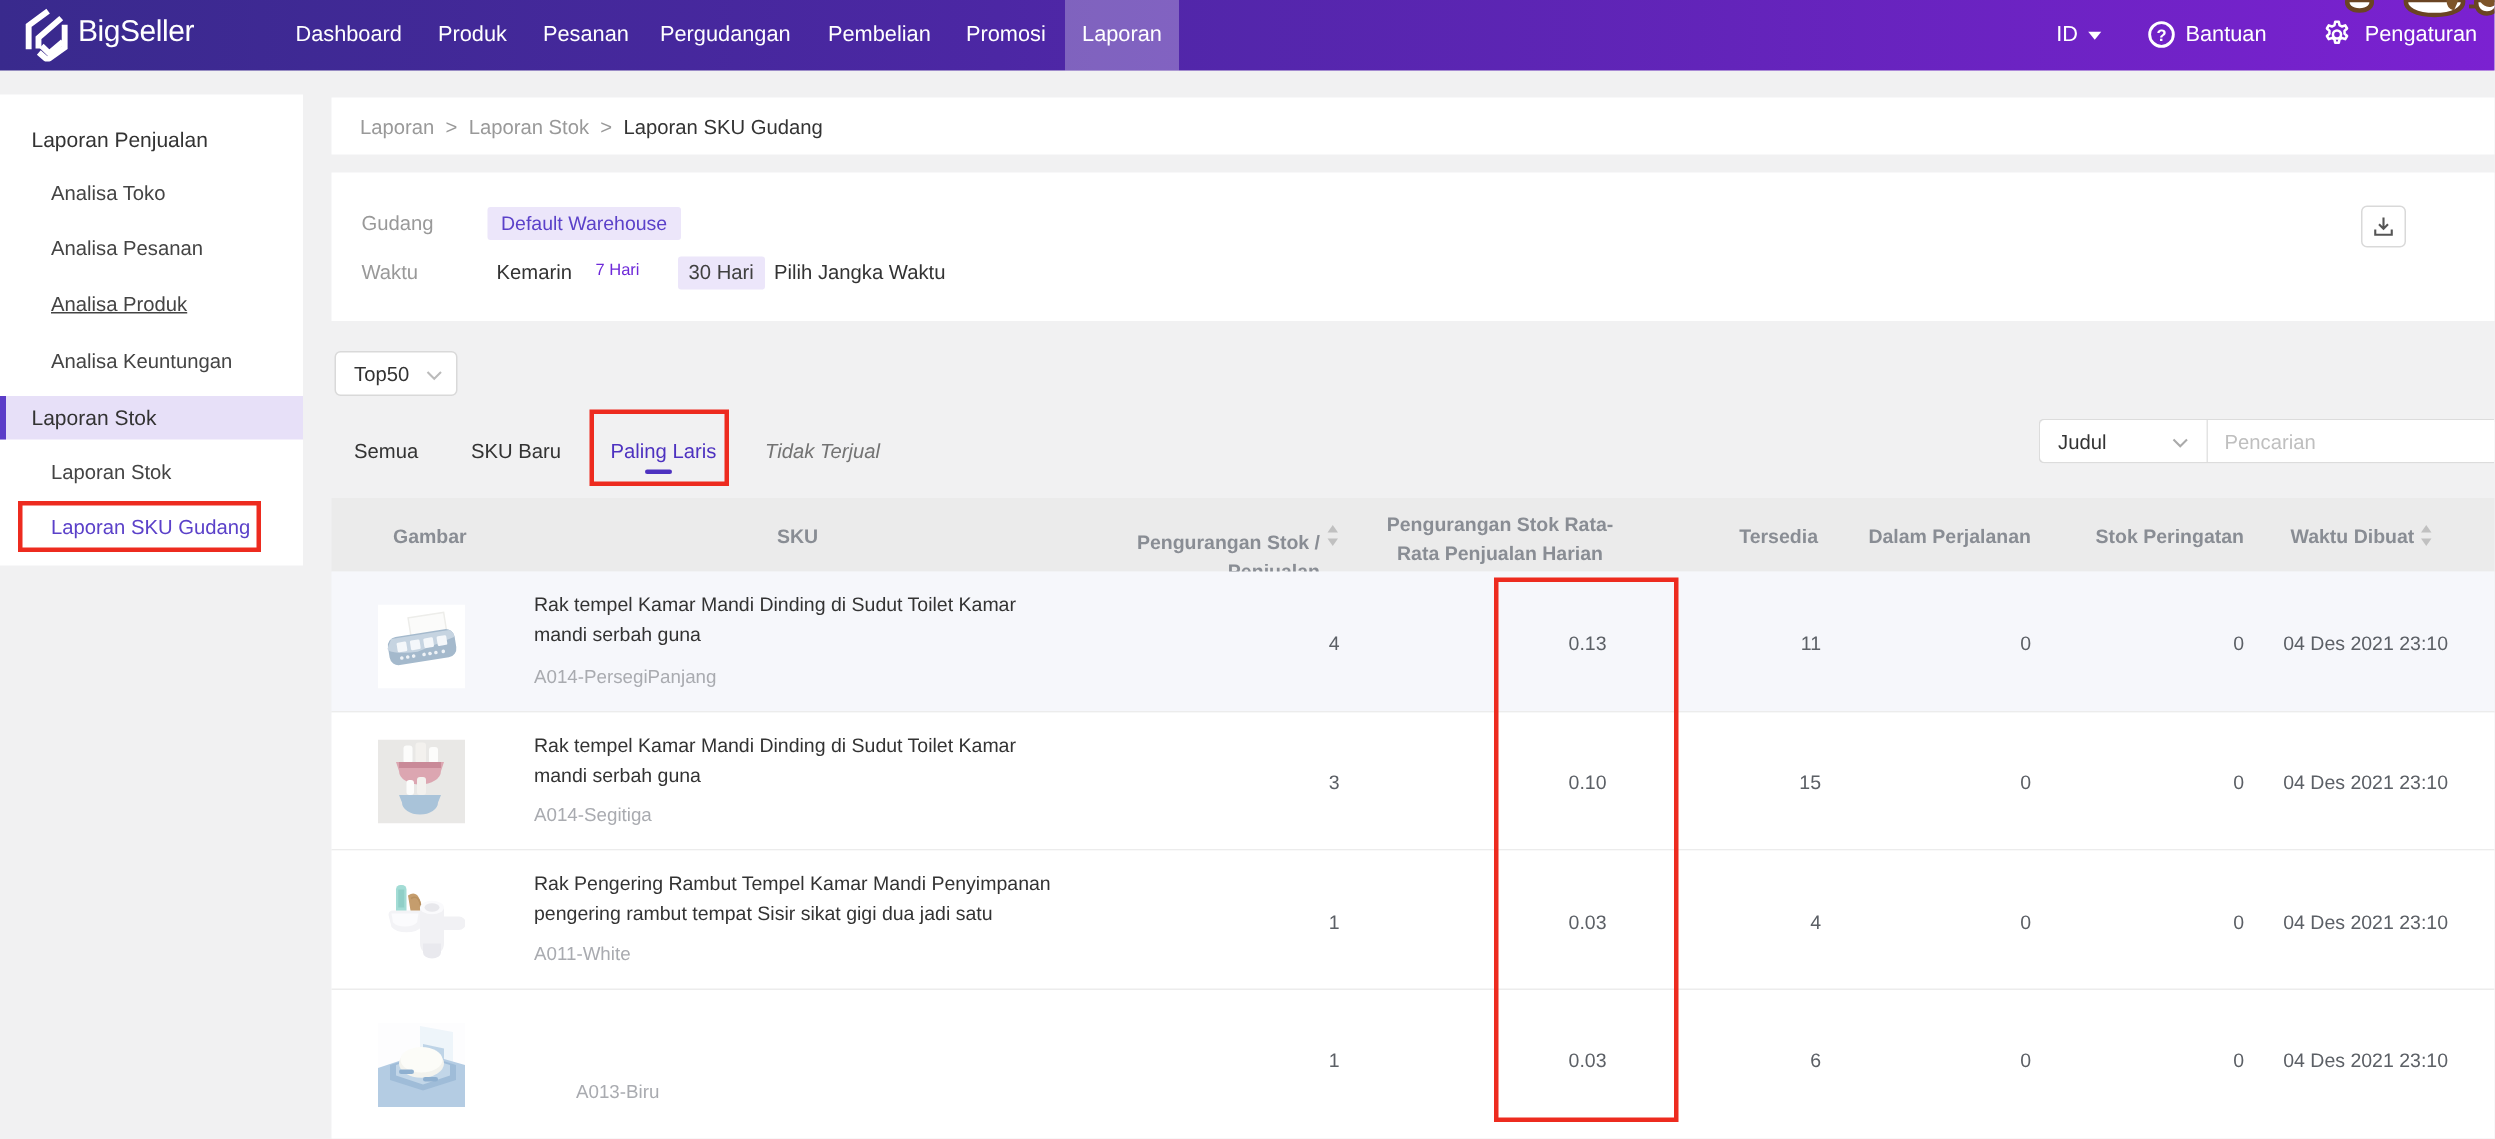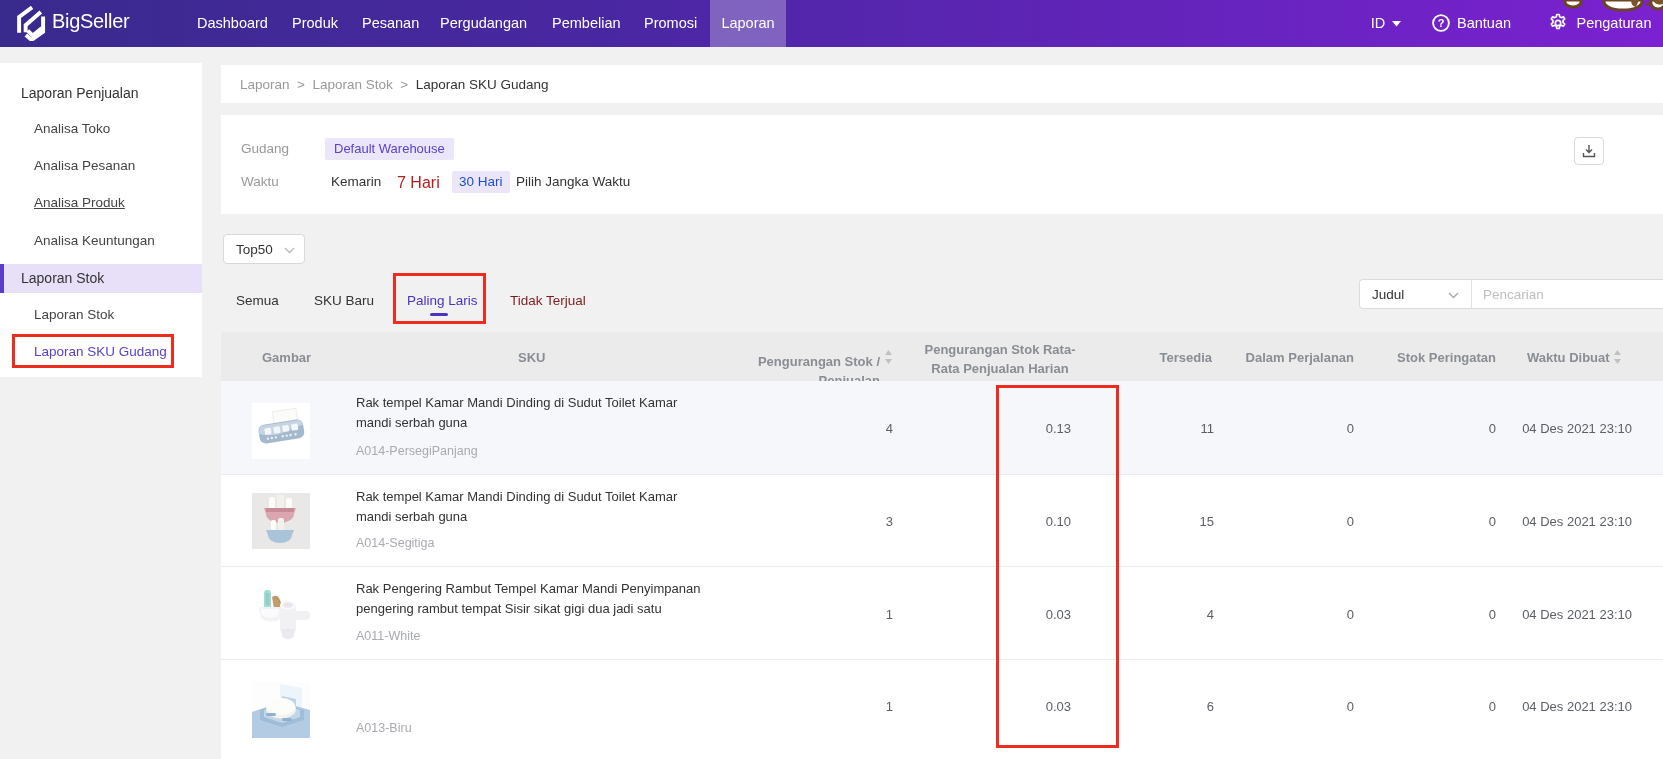--- a/index.html
+++ b/index.html
@@ -94,43 +94,43 @@
 
 <div class="card" style="left:221px;top:65px;width:1442px;height:38px;">
   <div class="abs" style="left:19px;top:12px;font-size:13.5px;color:#999;text-align:right;">Laporan &nbsp;&gt;&nbsp; Laporan Stok &nbsp;&gt;&nbsp; <span style="color:#333;">Laporan SKU Gudang</span></div>
 </div>
 
 <div class="card" style="left:221px;top:115px;width:1442px;height:99px;">
   <div class="abs" style="left:20px;top:26px;font-size:13.5px;color:#999;">Gudang</div>
   <div class="abs" style="left:104px;top:23px;height:22px;line-height:22px;padding:0 9px;background:#ece6fa;color:#5b41c9;font-size:13px;border-radius:2px;">Default Warehouse</div>
   <div class="abs" style="left:20px;top:59px;font-size:13.5px;color:#999;">Waktu</div>
   <div class="abs" style="left:110px;top:59px;font-size:13.5px;color:#333;">Kemarin</div>
-  <div class="abs" style="left:176px;top:59px;font-size:16px;color:#b91c1c;">7 Hari</div>
-  <div class="abs" style="left:231px;top:56px;height:22px;line-height:22px;padding:0 7px;background:#ece6fa;color:#1d4ed8;font-size:13.5px;border-radius:2px;">30 Hari</div>
+  <div class="abs" style="left:176px;top:59px;font-size:11px;color:#6d28d9;">7 Hari</div>
+  <div class="abs" style="left:231px;top:56px;height:22px;line-height:22px;padding:0 7px;background:#ece6fa;color:#404040;font-size:13.5px;border-radius:2px;">30 Hari</div>
   <div class="abs" style="left:295px;top:59px;font-size:13.5px;color:#333;">Pilih Jangka Waktu</div>
   <div class="abs" style="left:1353px;top:22px;width:30px;height:28px;border:1px solid #d9d9d9;border-radius:4px;">
     <svg style="position:absolute;left:7px;top:6px" width="14" height="14" viewBox="0 0 14 14">
       <path d="M7 1 L7 8 M4 5.5 L7 8.5 L10 5.5" stroke="#555" stroke-width="1.4" fill="none"></path>
       <path d="M1.5 9 L1.5 12.5 L12.5 12.5 L12.5 9" stroke="#555" stroke-width="1.4" fill="none"></path>
     </svg>
   </div>
 </div>
 
 <div class="abs" style="left:223px;top:234px;width:82px;height:30px;background:#fff;border:1px solid #d9d9d9;border-radius:4px;">
   <div class="abs" style="left:12px;top:7px;font-size:13.5px;color:#333;">Top50</div>
   <svg class="abs" style="left:60px;top:12px" width="11" height="7">
       <path d="M1 1 L5.5 5.5 L10 1" stroke="#bbb" stroke-width="1.4" fill="none"></path>
     </svg>
 </div>
 
 <div class="abs" style="left:236px;top:293px;font-size:13.5px;color:#333;">Semua</div>
 <div class="abs" style="left:314px;top:293px;font-size:13.5px;color:#333;">SKU Baru</div>
 <div class="abs" style="left:407px;top:293px;font-size:13.5px;color:#4d32c0;">Paling Laris</div>
 <div class="abs" style="left:430px;top:313px;width:18px;height:3px;background:#4d32c0;border-radius:2px;"></div>
-<div class="abs" style="left:510px;top:293px;font-size:13.5px;color:#7f1d1d;">Tidak Terjual</div>
+<div class="abs" style="left:510px;top:293px;font-size:13.5px;color:#737373;font-style:italic;">Tidak Terjual</div>
 
 <div class="abs" style="left:1359px;top:279px;width:304px;height:30px;background:#fff;border:1px solid #dcdcdc;border-right:none;border-radius:4px 0 0 4px;">
   <div class="abs" style="left:12px;top:7px;font-size:13.5px;color:#333;">Judul</div>
   <svg class="abs" style="left:88px;top:12px" width="11" height="7">
       <path d="M1 1 L5.5 5.5 L10 1" stroke="#aaa" stroke-width="1.4" fill="none"></path>
     </svg>
   <div class="abs" style="left:111px;top:0;width:1px;height:28px;background:#e3e3e3;"></div>
   <div class="abs" style="left:123px;top:7px;font-size:13.5px;color:#bfbfbf;">Pencarian</div>
 </div>
 
@@ -233,21 +233,21 @@
         <path d="M28 2 L50 6 L50 26 L42 30 L28 26 Z" fill="#eef5fa"></path>
         <path d="M30 14 L44 17 L44 30 L36 33 L30 30 Z" fill="#bed4e7"></path>
         <path d="M0 30 L30 20 L58 28 L58 56 L0 56 Z" fill="#b4cce3"></path>
         <path d="M8 28 L30 21 L52 28 L52 38 L30 45 L8 38 Z" fill="#9fbcd8"></path>
         <path d="M12 28 L30 22.5 L48 28 L48 35 L30 41 L12 35 Z" fill="#c2d6e8"></path>
         <ellipse cx="29" cy="27" rx="15" ry="9.5" fill="#f3f3ee"></ellipse>
         <ellipse cx="29" cy="24.5" rx="14" ry="8.5" fill="#fcfcf8"></ellipse>
         <rect x="14" y="31" width="10" height="3" rx="1.5" fill="#8fb0d0"></rect>
         <rect x="30" y="36" width="10" height="3" rx="1.5" fill="#8fb0d0"></rect>
       </svg></div>
-  <div class="sku" style="top:61px;">A013-Biru</div>
+  <div class="sku" style="top:61px;margin-left:28px;">A013-Biru</div>
   <div class="cell" style="right:770px;top:39px;">1</div>
   <div class="cell" style="right:592px;top:39px;">0.03</div>
   <div class="cell" style="right:449px;top:39px;">6</div>
   <div class="cell" style="right:309px;top:39px;">0</div>
   <div class="cell" style="right:167px;top:39px;">0</div>
   <div class="cell" style="right:31px;top:39px;">04 Des 2021 23:10</div>
 </div>
 <div class="abs" style="left:221px;top:752px;width:1442px;height:7px;background:#fff;"></div>
 
 <div class="redbox" style="left:12px;top:334px;width:162px;height:34px;"></div>

